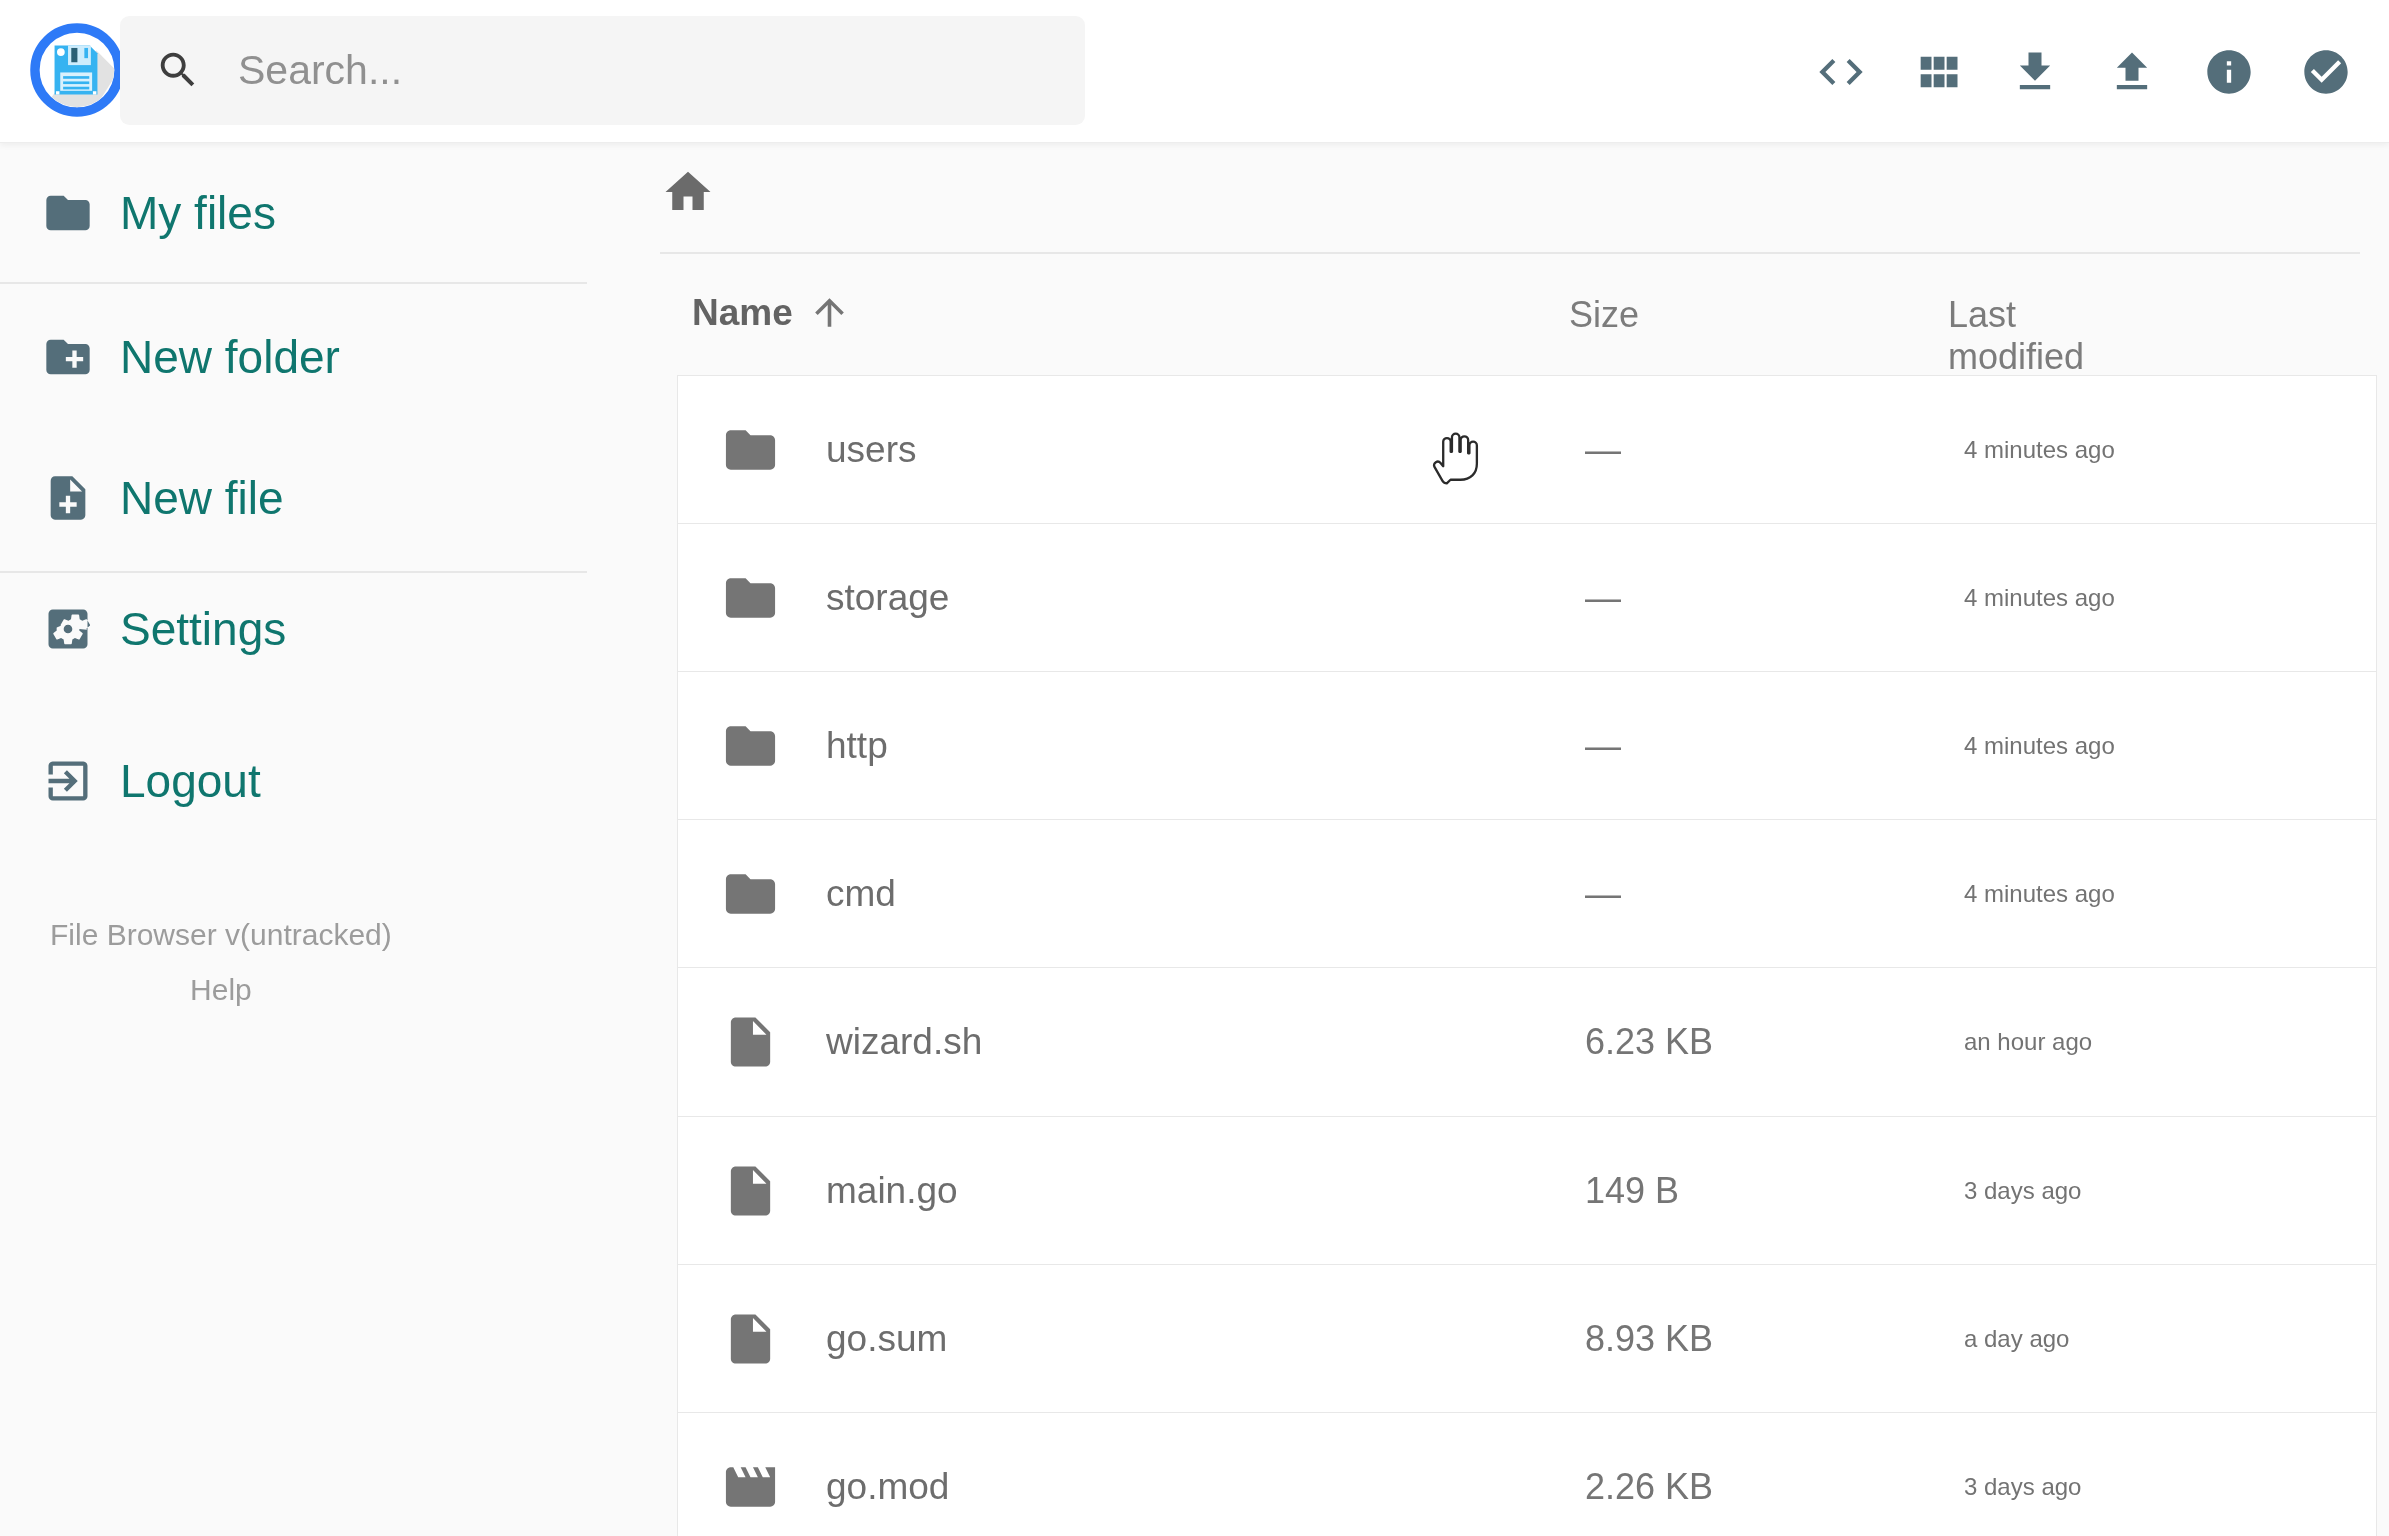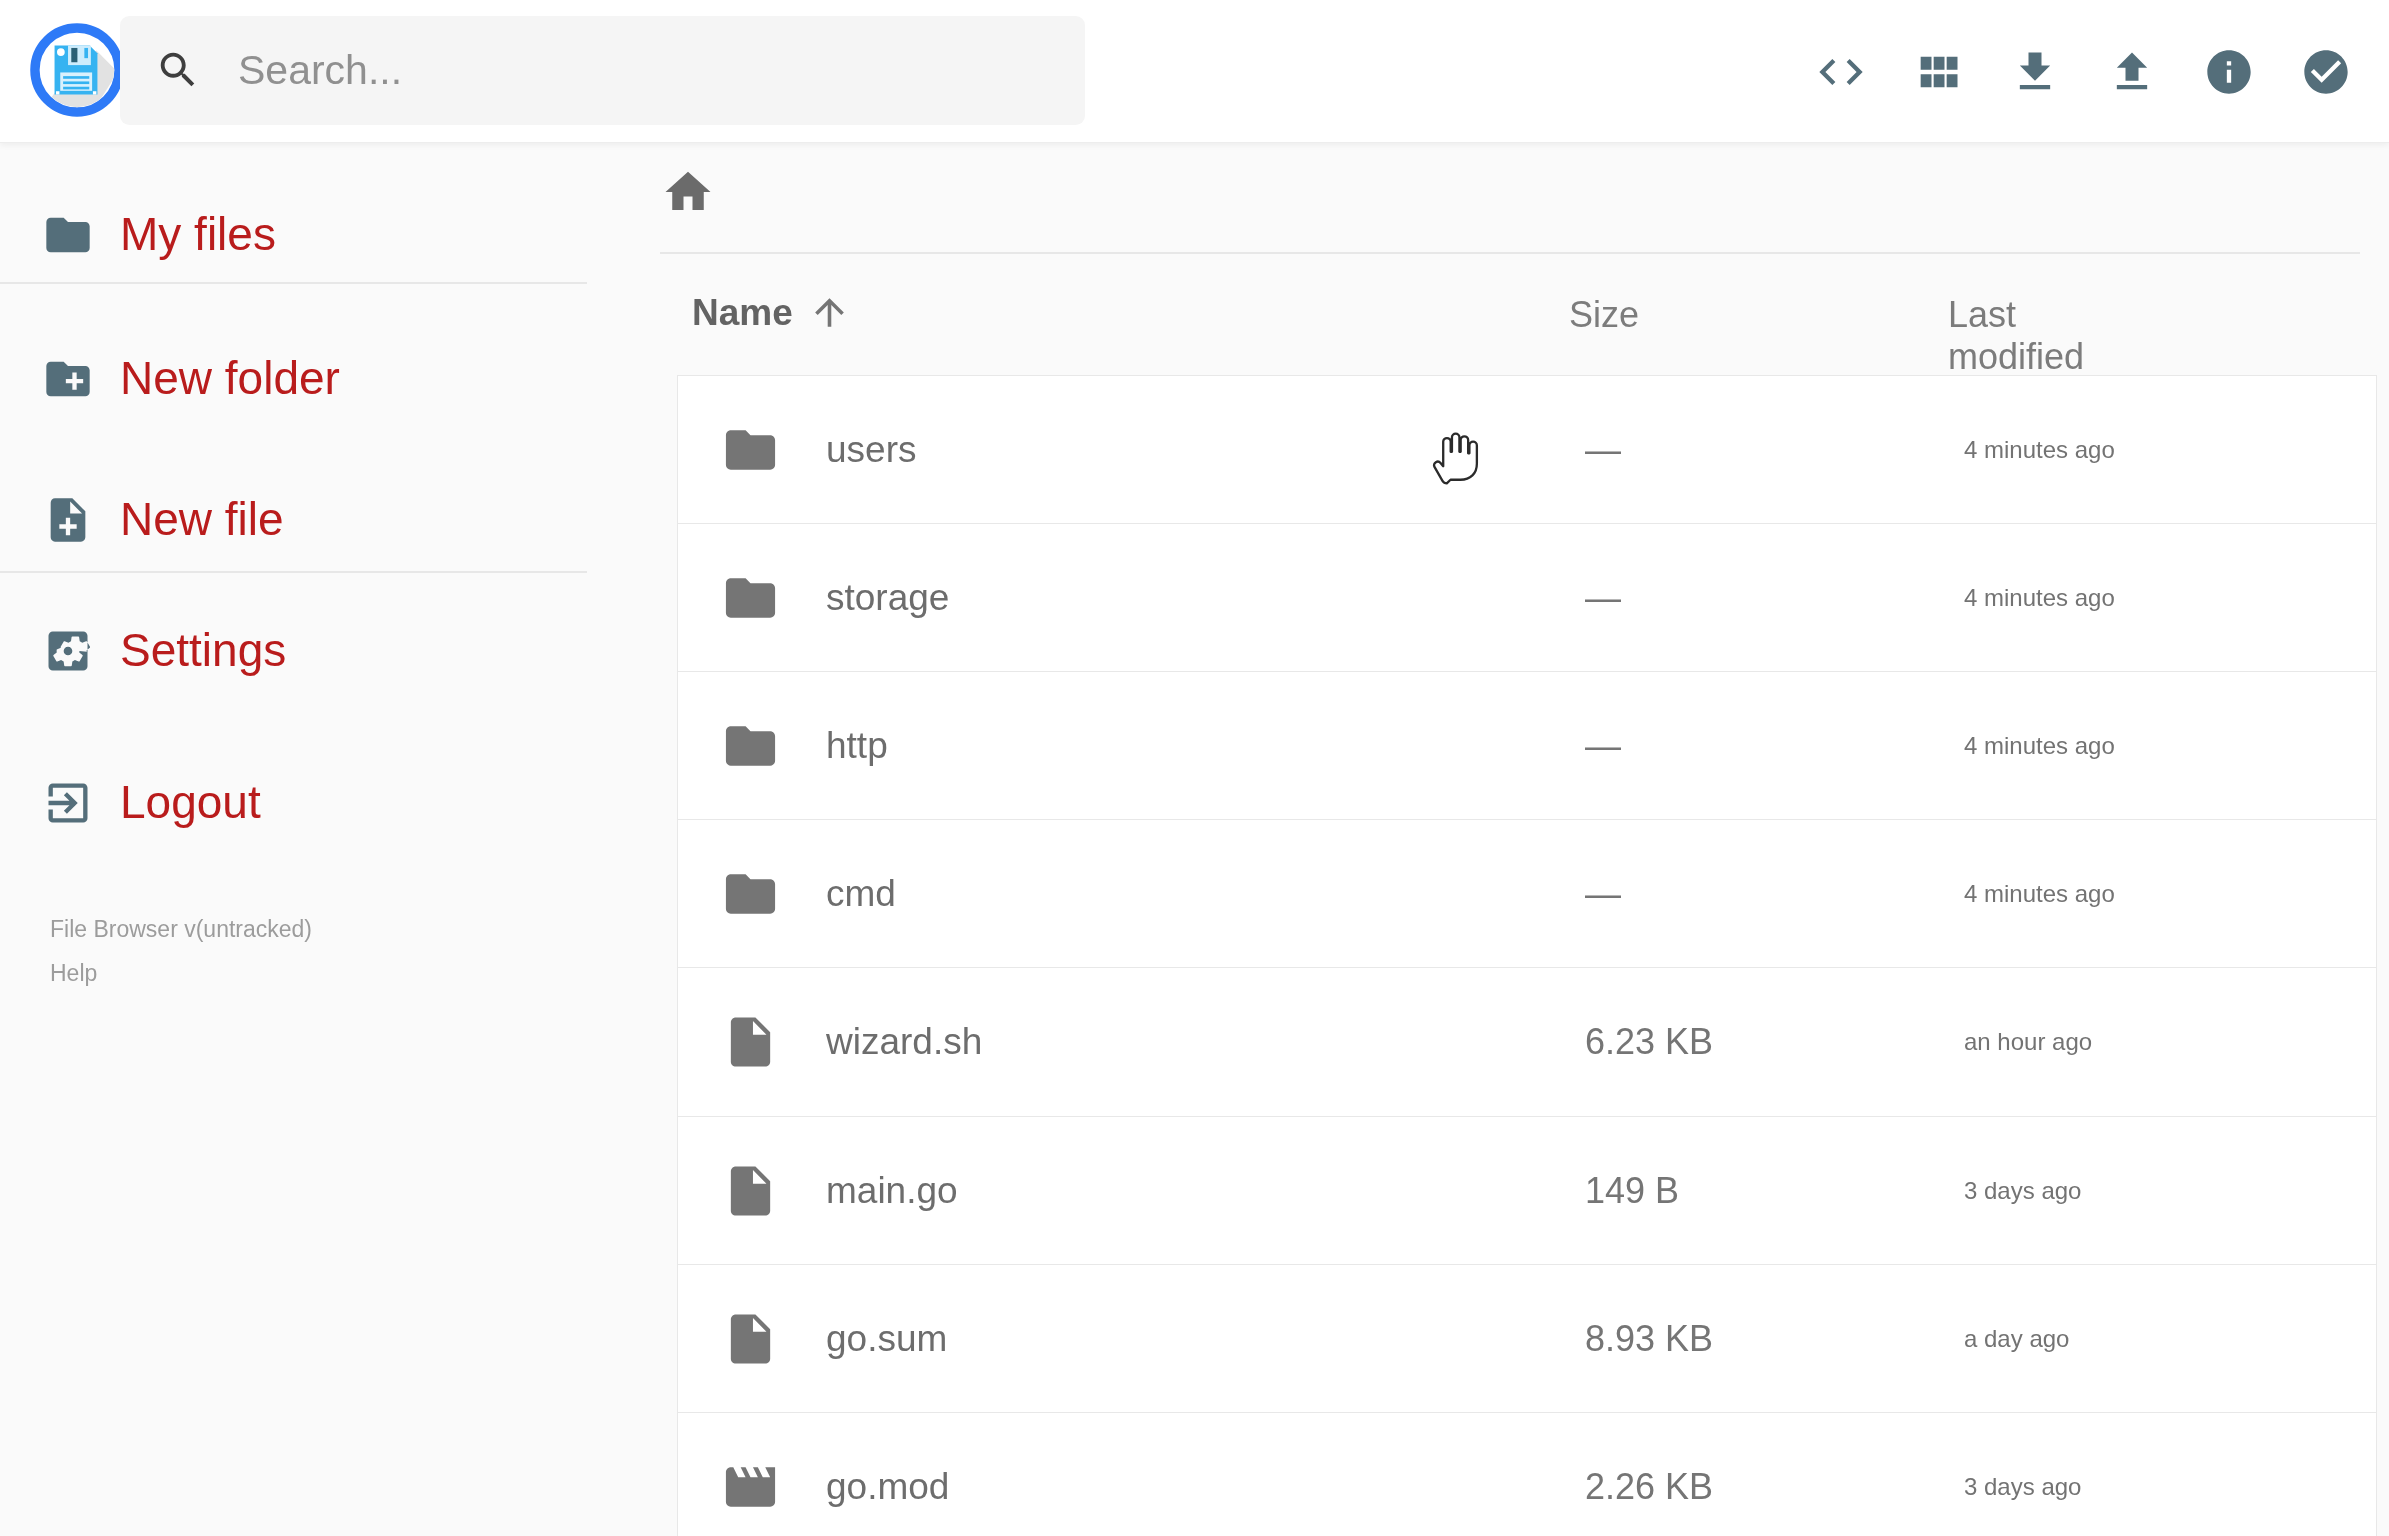--- a/index.html
+++ b/index.html
@@ -41,29 +41,29 @@
   .action-btn {
     width:97px; height:104px; border:none; background:transparent;
     display:flex; align-items:center; justify-content:center; cursor:pointer;
   }
   .action-btn svg { width:52px; height:52px; fill:#546e7a; }
 
   
   .sidebar { position:absolute; left:0; top:143px; width:587px; height:1394px; }
   .side-item {
     position:absolute; left:0; width:587px; height:96px;
-    display:flex; align-items:flex-end; padding-left:42px;
-    cursor:pointer; color:#b91c1c;
+    display:flex; align-items:center; padding-left:42px;
+    cursor:pointer; color:#0f766e;
   }
   .side-item svg { width:52px; height:52px; fill:#546e7a; flex:none; }
   .side-label { margin-left:26px; font-size:46px; }
   .side-divider {
     position:absolute; left:0; width:587px; height:1.9px; background:#e7e7e7;
   }
-  .side-footer { position:absolute; left:50px; top:770px; font-size:23px; color:#9c9c9c; line-height:1.45; }
+  .side-footer { position:absolute; left:50px; top:770px; font-size:30px; color:#9c9c9c; line-height:1.45;text-align:center; }
   .side-footer a { color:#9c9c9c; text-decoration:none; cursor:pointer; display:inline-block; margin-top:11px; }
 
   
   .breadcrumb-home {
     position:absolute; left:661px; top:165px; width:54px; height:54px;
     border:none; background:transparent; cursor:pointer; padding:0;
   }
   .breadcrumb-home svg { width:54px; height:54px; fill:#6b6b6b; }
   .breadcrumb-divider {
     position:absolute; left:660px; top:252px; width:1700px; height:1.9px; background:#e7e7e7;

